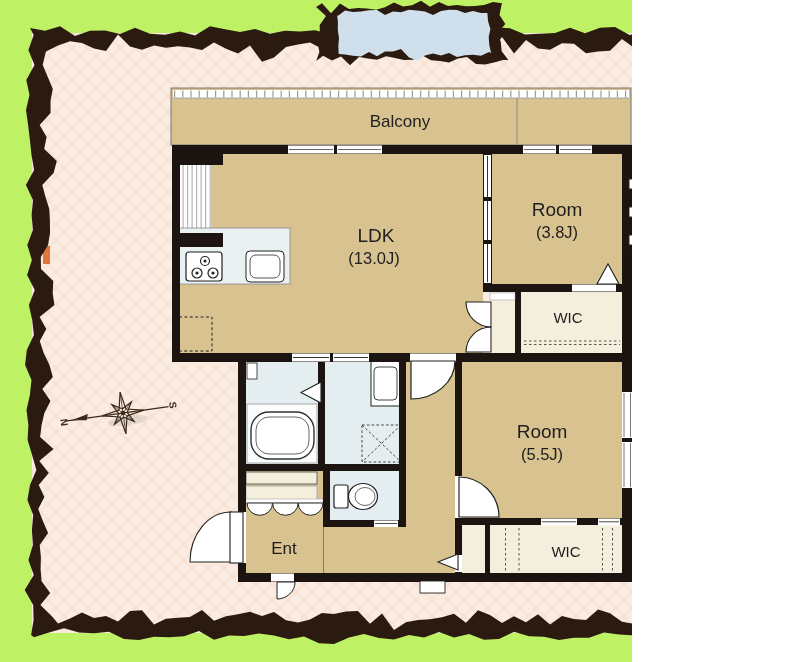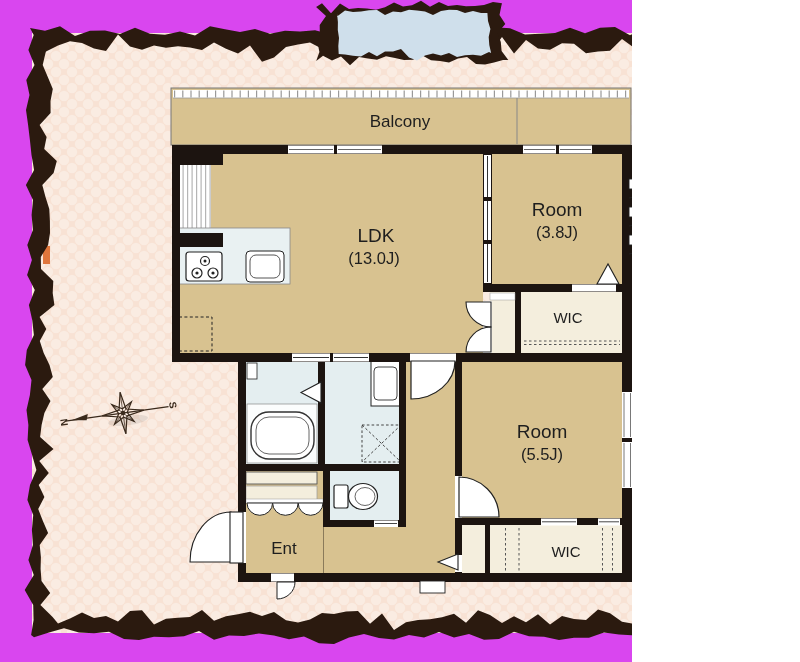--- a/index.html
+++ b/index.html
@@ -11,21 +11,21 @@
     --cream:#f4eedd;
     --wet:#e4eef0;
     --wall:#1c1410;
     --label:#1e1e1e;
     --thin:#777;
     --compass:#3a2a1c;
     --orange:#e0763c;
   }
   html,body{margin:0;padding:0;background:#fff;}
   .stage{
-    position:relative;width:632px;height:662px;background:#d946ef;overflow:hidden;
+    position:relative;width:632px;height:662px;background:#bef264;overflow:hidden;
     font-family:"Liberation Sans", sans-serif;
   }
   svg text{font-family:"Liberation Sans", sans-serif;fill:var(--label);}
   .room-name{font-size:19px;}
   .room-size{font-size:16.5px;}
   .balcony-label{font-size:17px;}
   .wic-label{font-size:15px;}
   .ent-label{font-size:17px;}
   .compass-letter{font-size:10px;font-weight:bold;fill:var(--compass);}
 </style>

